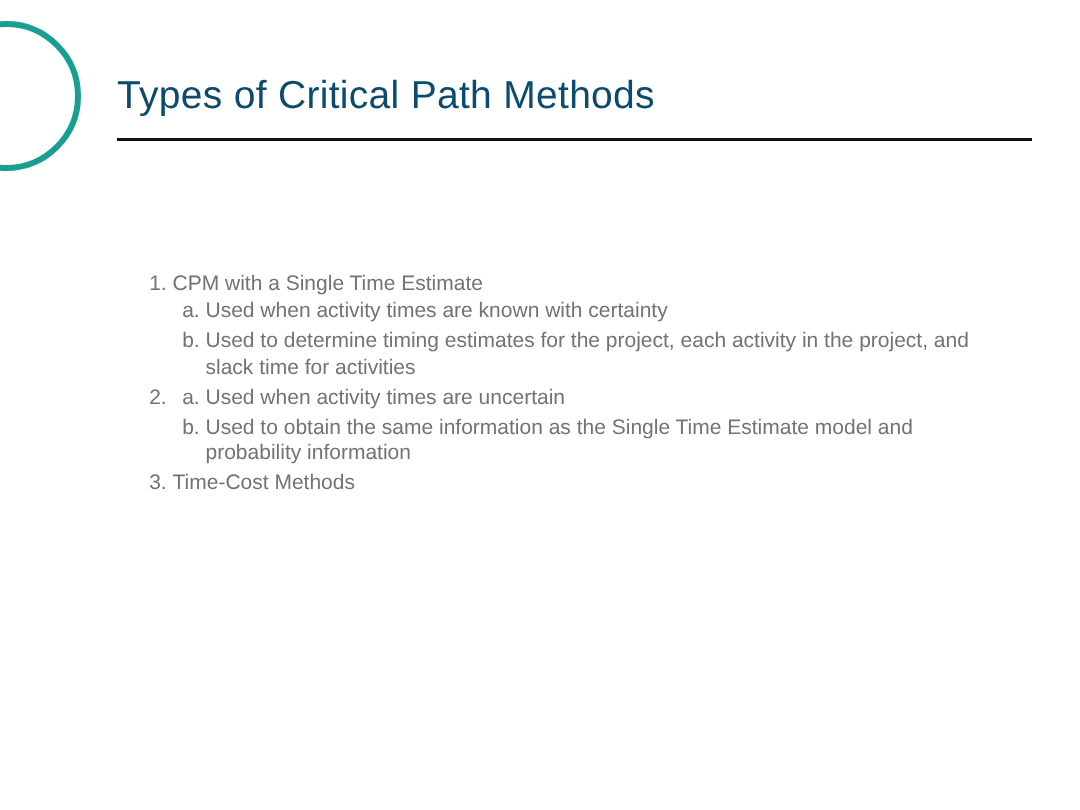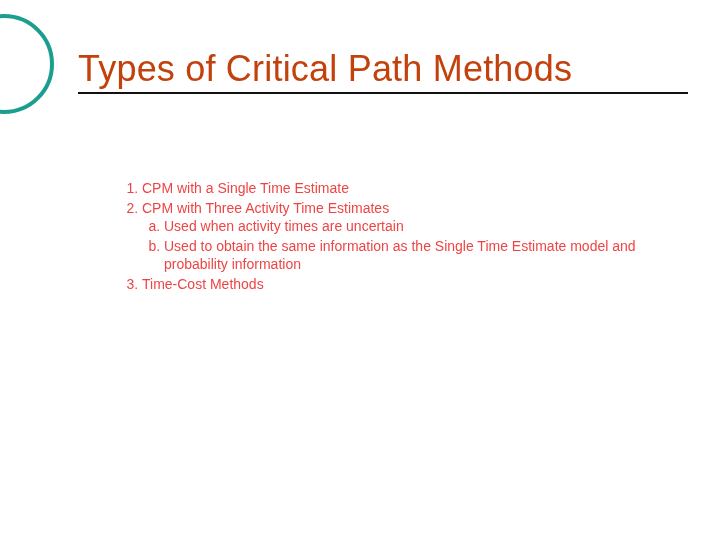--- a/index.html
+++ b/index.html
@@ -1,44 +1,47 @@
 <!DOCTYPE html>
 <html><head>
 <meta charset="utf-8">
 <style>
   html,body{margin:0;padding:0;width:720px;height:540px;background:#fff;font-family:Arial,Helvetica,sans-serif;overflow:hidden}
   .slide{position:relative;width:720px;height:540px;box-sizing:border-box}
   .bullet-circle{position:absolute;left:-46px;top:14px;width:92px;height:92px;border:4px solid #1a9e8f;border-radius:50%}
   .title-wrap{position:absolute;left:78px;top:48px;right:40px}
-  .title{color:#c2410c;font-size:36px;letter-spacing:.2px}
+  .title{color:#0c4a6e;font-size:26px;letter-spacing:.2px}
   .rule{position:absolute;left:78px;right:32px;top:92px;border-top:2px solid #111}
-  .body{position:absolute;left:120px;top:180px;right:48px;color:#ef4444;font-size:14px;line-height:1.28}
+  .body{position:absolute;left:93px;top:180px;right:48px;color:#737373;font-size:14px;line-height:1.28}
   ol.main{list-style:decimal;margin:0;padding-left:22px}
   ol.main>li{margin-bottom:2px}
   ol.sub{list-style:lower-alpha;margin:0;padding-left:22px}
   ol.sub>li{margin-bottom:2px}
 </style>
 </head>
 <body>
 
 <div class="slide">
   <div class="bullet-circle"></div>
 
   <div class="title-wrap">
     <div class="title">Types of Critical Path Methods</div>
   </div>
   <div class="rule"></div>
 
   <div class="body">
     <ol class="main">
       <li>
         <span>CPM with a Single Time Estimate</span>
+        <ol class="sub">
+          <li>Used when activity times are known with certainty</li>
+          <li>Used to determine timing estimates for the project, each activity in the project, and slack time for activities</li>
+        </ol>
       </li>
       <li>
-        <span>CPM with Three Activity Time Estimates</span>
         <ol class="sub">
           <li>Used when activity times are uncertain</li>
           <li>Used to obtain the same information as the Single Time Estimate model and probability information</li>
         </ol>
       </li>
       <li>
         <span>Time-Cost Methods</span>
       </li>
     </ol>
   </div>

